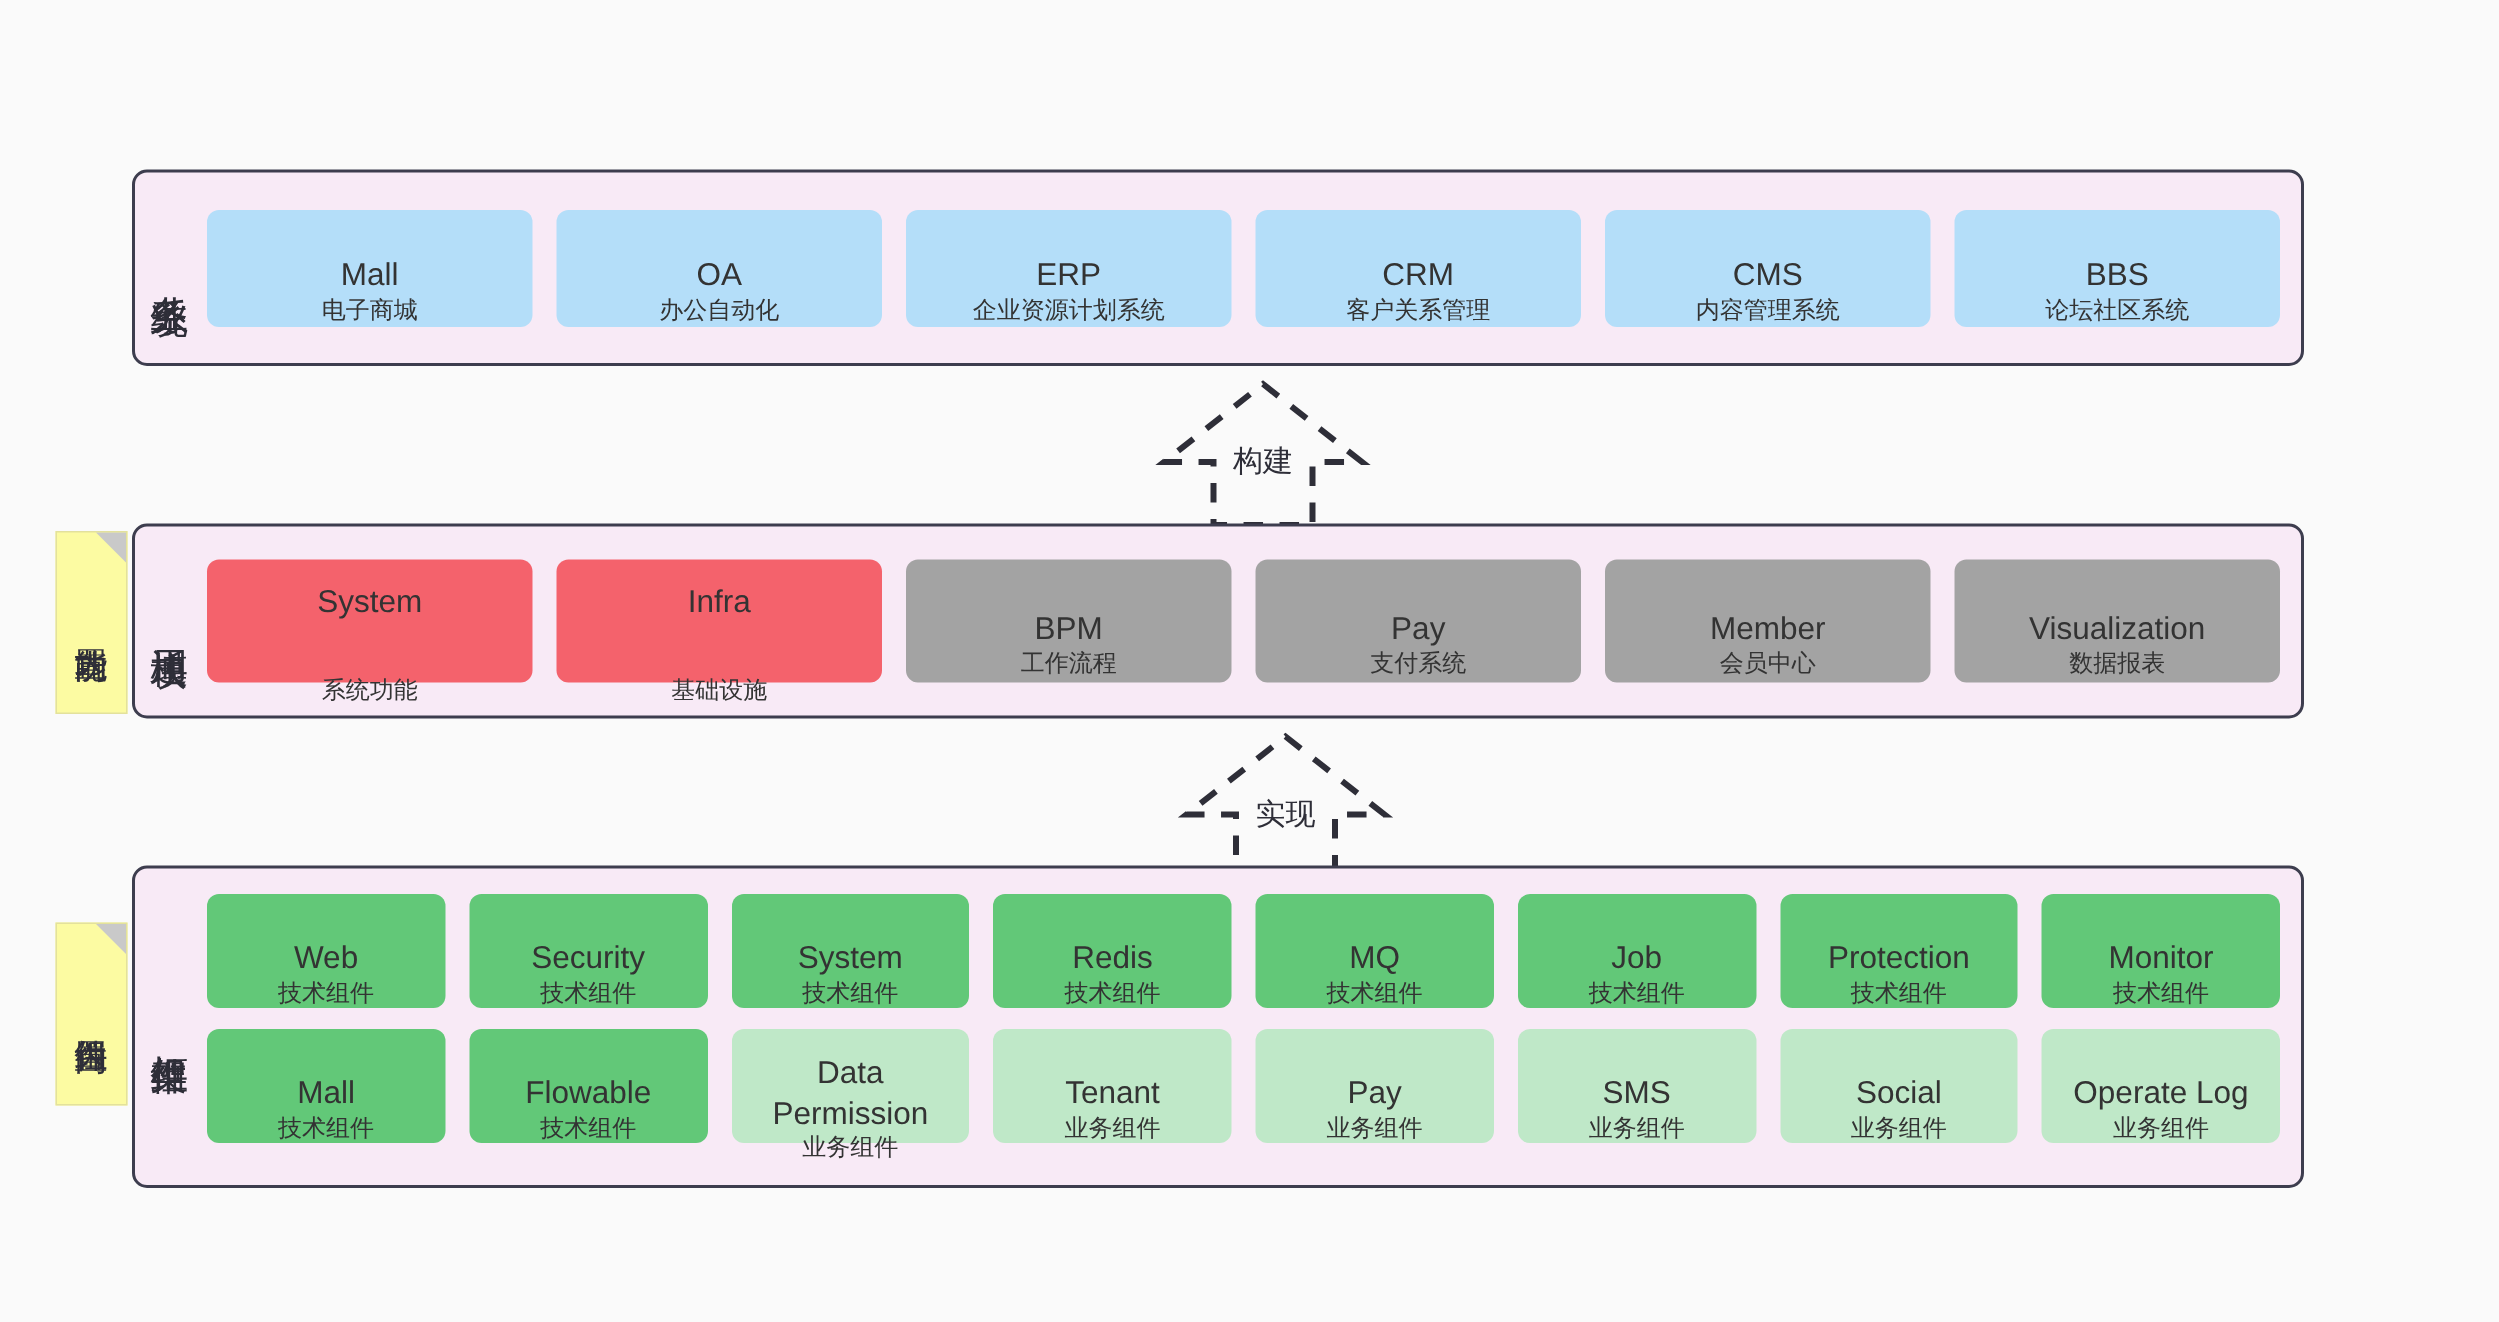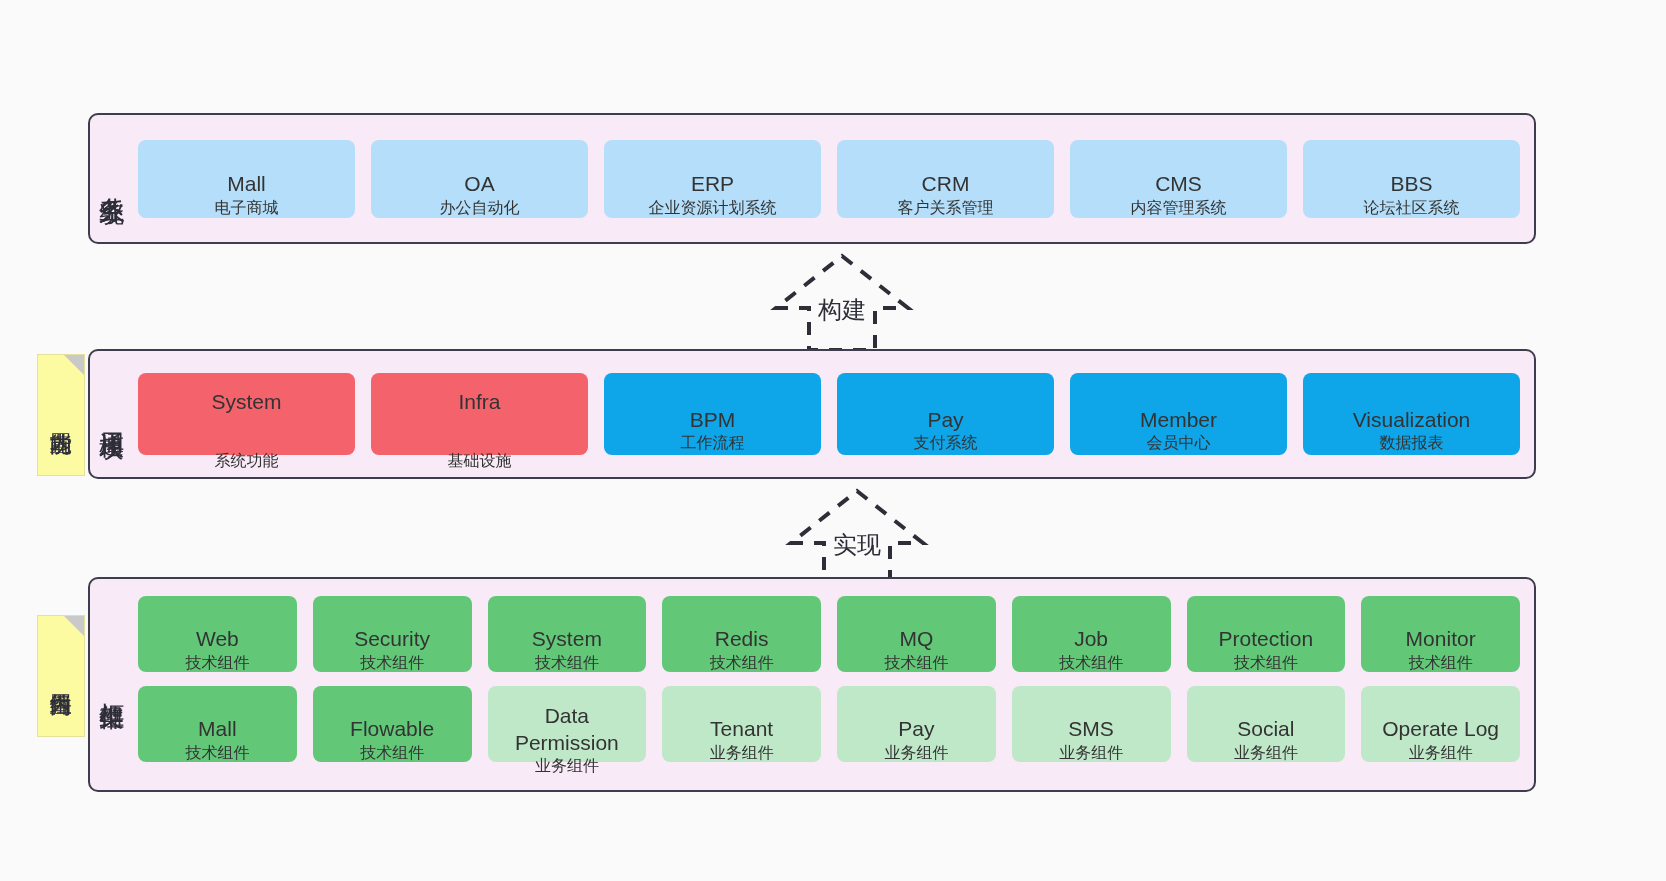--- a/index.html
+++ b/index.html
@@ -78,21 +78,21 @@
     text-align: center;
     box-sizing: border-box;
     padding: 6px 4px;
     line-height: 1.30;
   }
   .card .t1 { font-size: 21px; margin-top: 32px; }
   .card .t2 { font-size: 16px; }
 
   .card.blue      { background: #b4def9; height: 78px; }
   .card.red       { background: #f4626c; height: 82px; gap: 36px; }
-  .card.pink      { background: #0ea5e9; height: 82px; }
+  .card.pink      { background: #a3a3a3; height: 82px; }
   .card.green     { background: #62c878; height: 76px; }
   .card.lightgreen{ background: #bfe8c8; height: 76px; }
 
   
   #layer-business { left: 88px;  top: 113px; width: 1448px; height: 131px; }
   #layer-common   { left: 88px;  top: 349px; width: 1448px; height: 130px; }
   #layer-framework{ left: 88px;  top: 577px; width: 1448px; height: 215px; }
 
   #layer-framework .layer-body { padding-top: 10px; padding-bottom: 22px; }
 
@@ -130,21 +130,21 @@
     position: absolute;
     width: 170px;
     height: 100px;
   }
   .connector svg { display: block; overflow: visible; }
   .connector .conn-label {
     position: absolute;
     left: 0; right: 0;
     top: 42px;
     text-align: center;
-    font-size: 24px;
+    font-size: 20px;
     color: #2e2e38;
     user-select: none;
   }
   #connector-build  { left: 757px; top: 252px; }
   #connector-impl   { left: 772px; top: 487px; text-decoration: underline; }
 </style>
 </head>
 <body>
 
 <div id="canvas">

